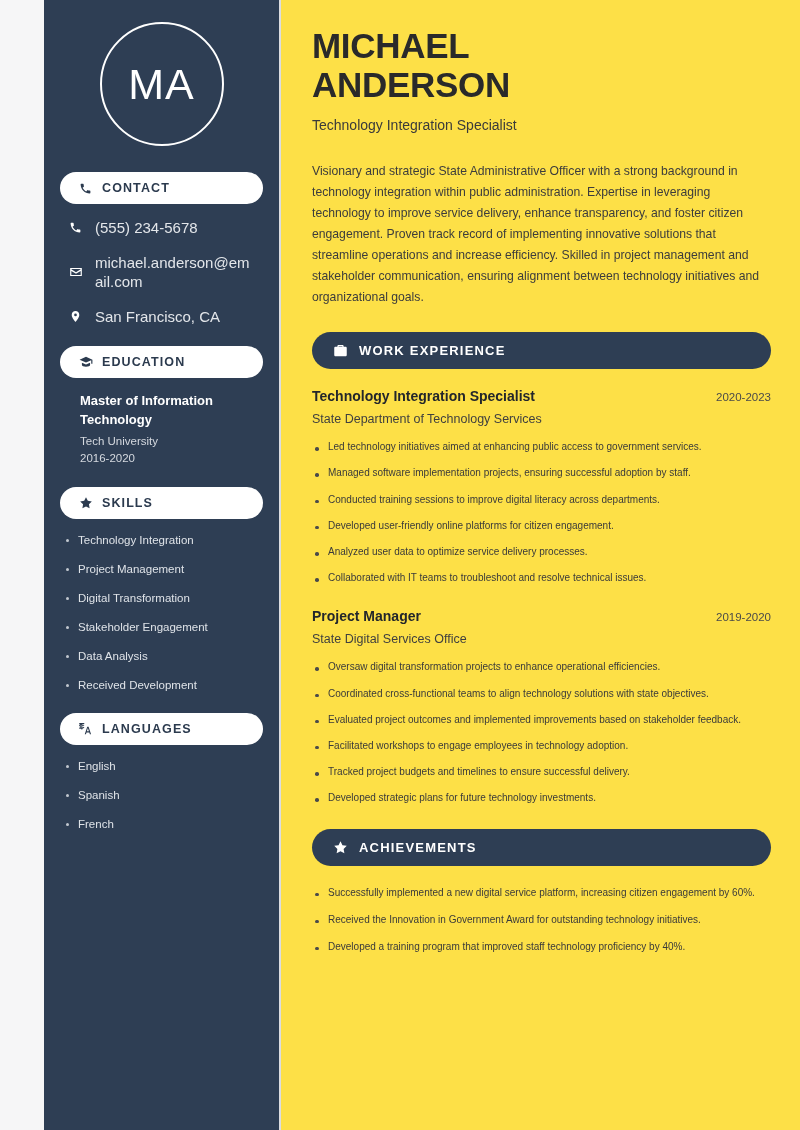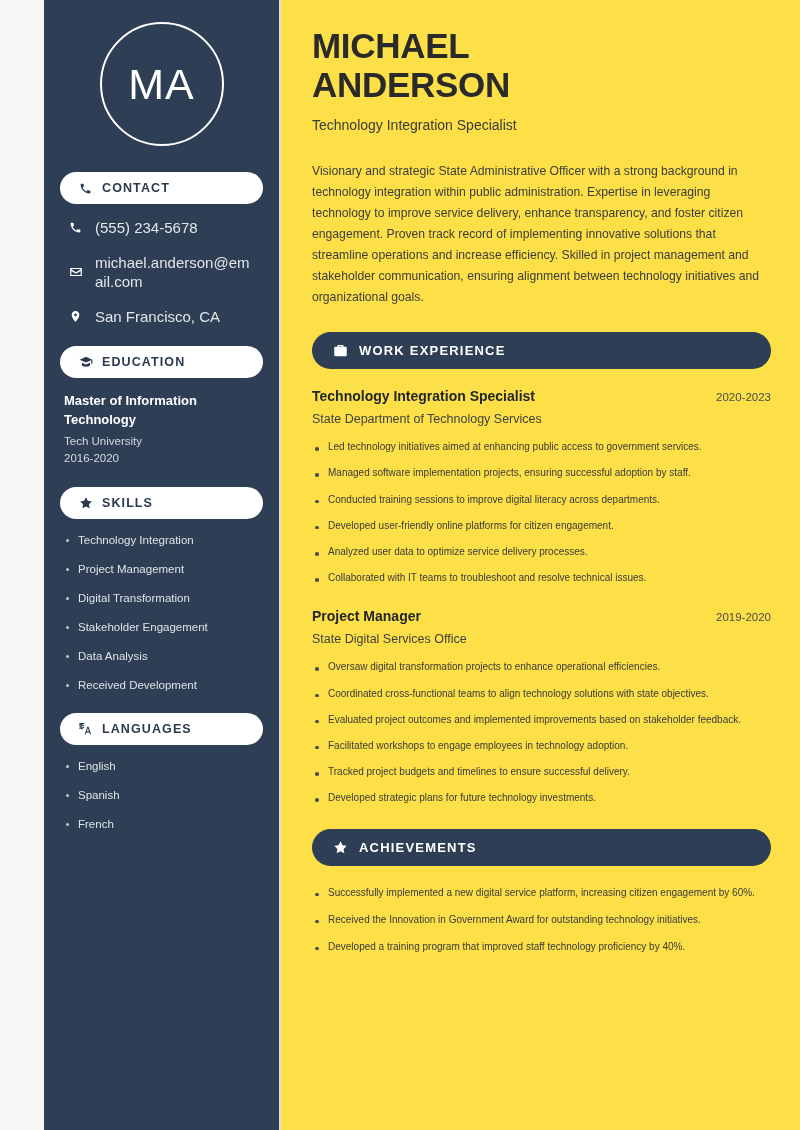--- a/index.html
+++ b/index.html
@@ -99,21 +99,21 @@
     color: #ffffff;
   }
   .contact-icon svg { display: block; }
   .contact-text {
     color: #e3e6ea;
     font-size: 15px;
     line-height: 1.3;
     word-break: break-word;
   }
 
-  .edu-block { padding: 0 4px; }
+  .edu-block { padding: 0 4px; margin-left: 16px; }
   .edu-degree {
     color: #ffffff;
     font-size: 13px;
     font-weight: bold;
     line-height: 1.45;
     margin-bottom: 3px;
   }
   .edu-school {
     color: #d5d9df;
     font-size: 11.5px;

